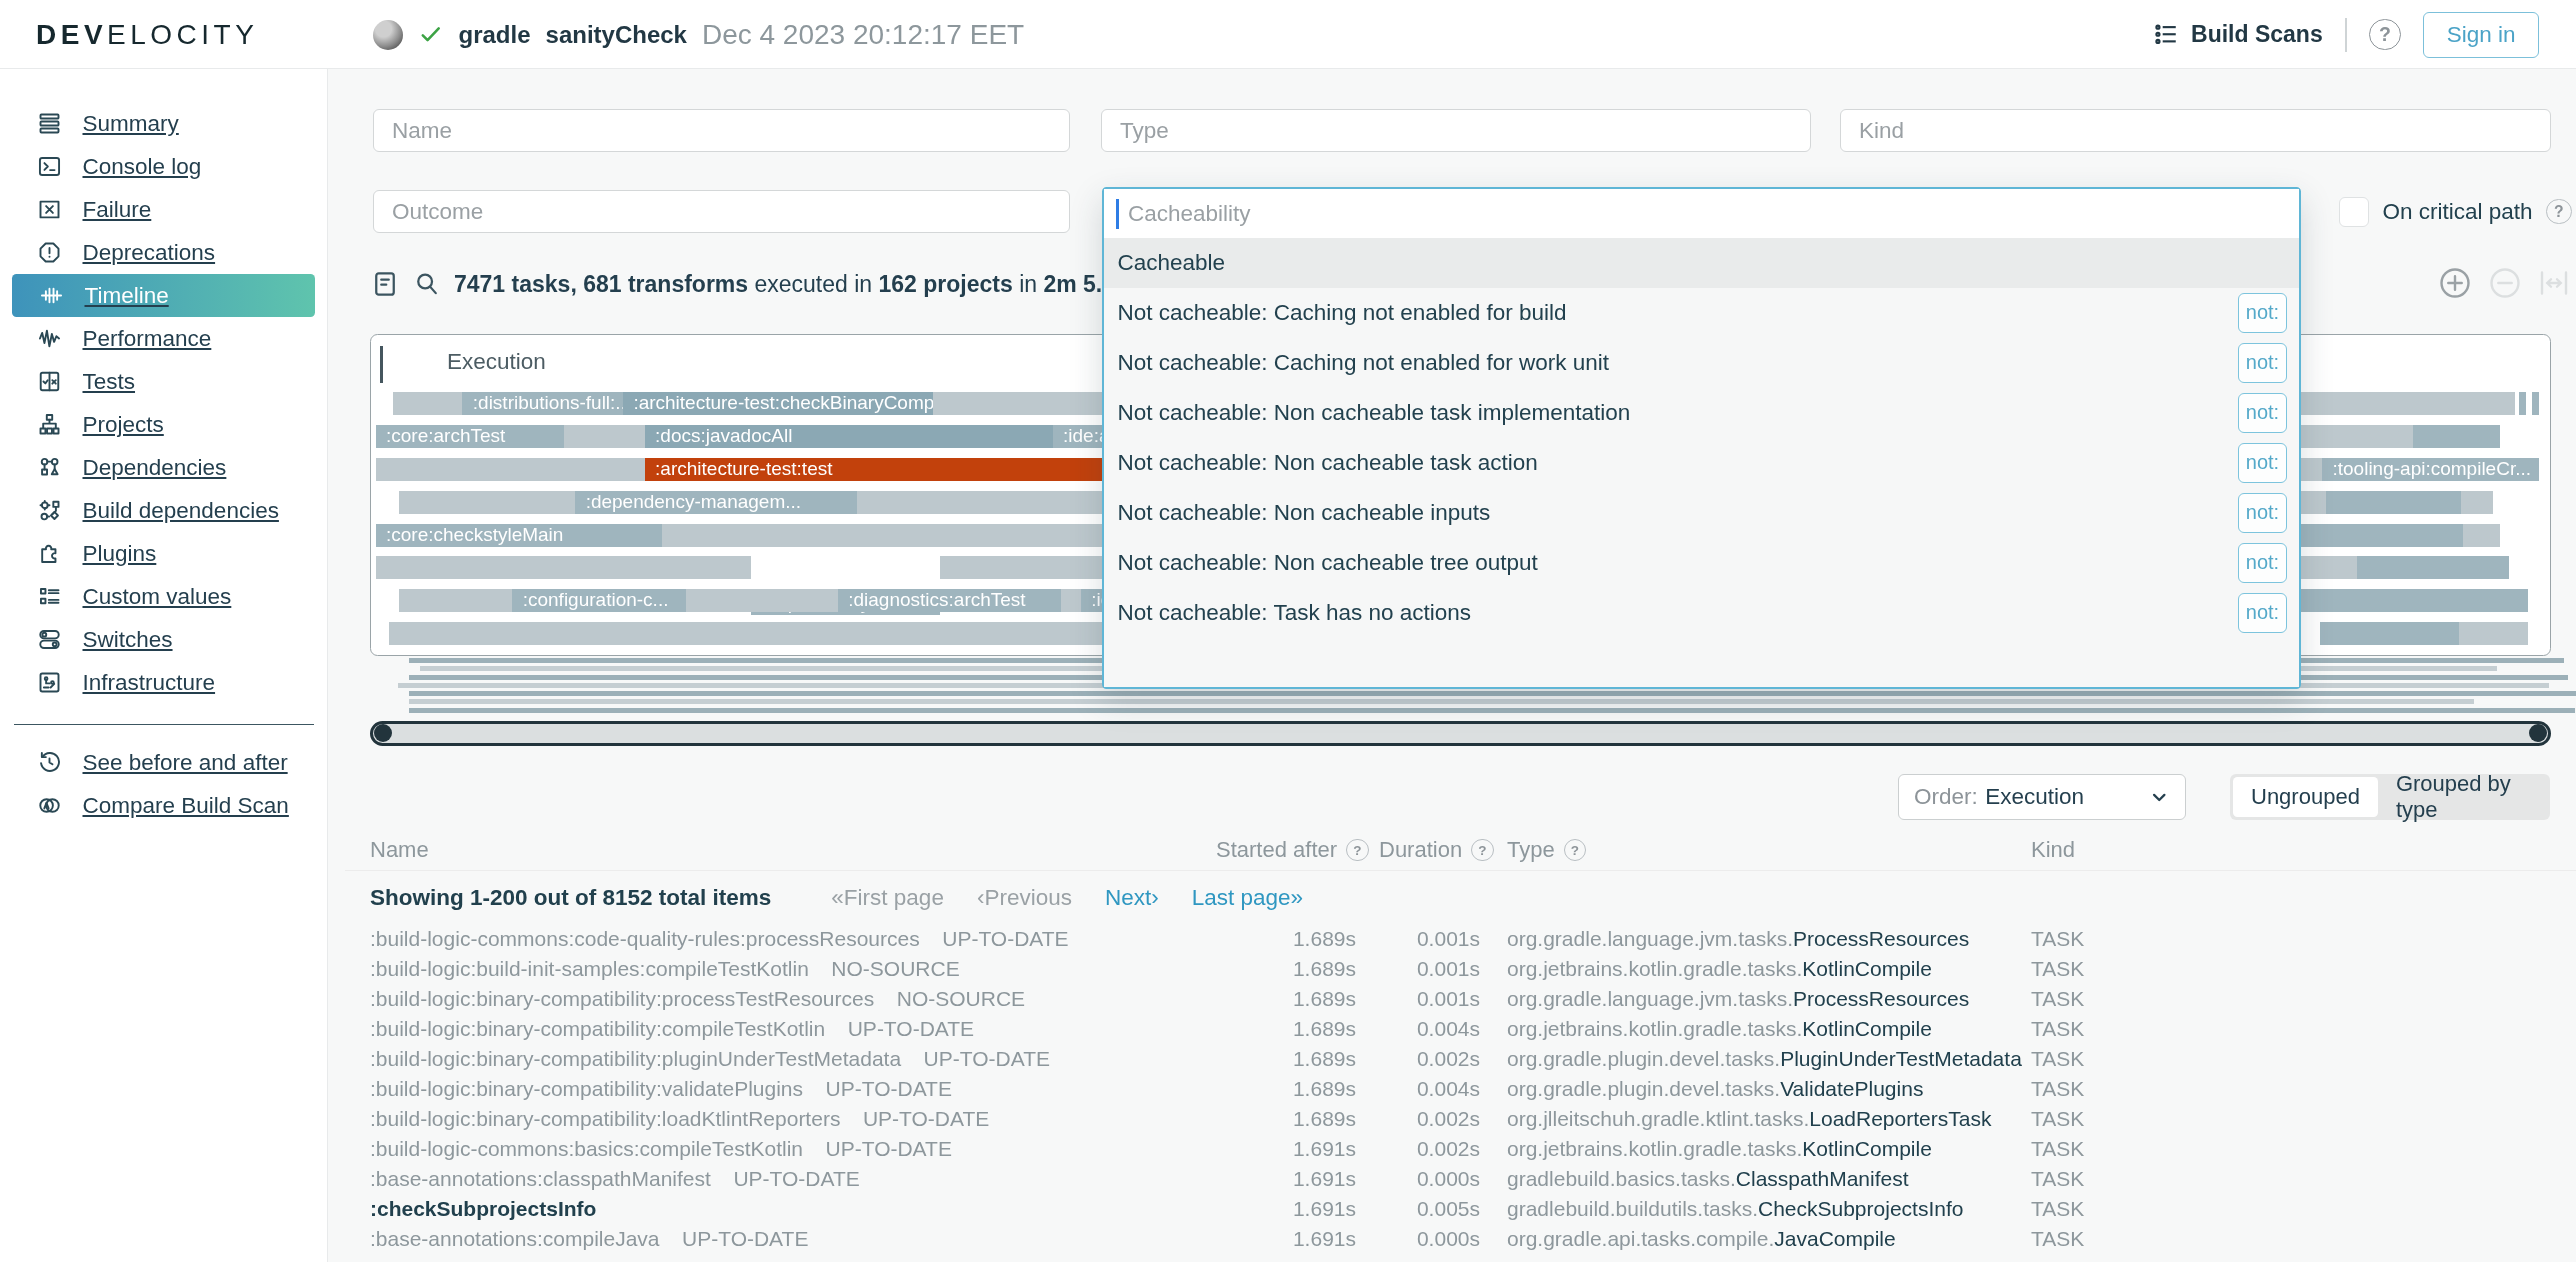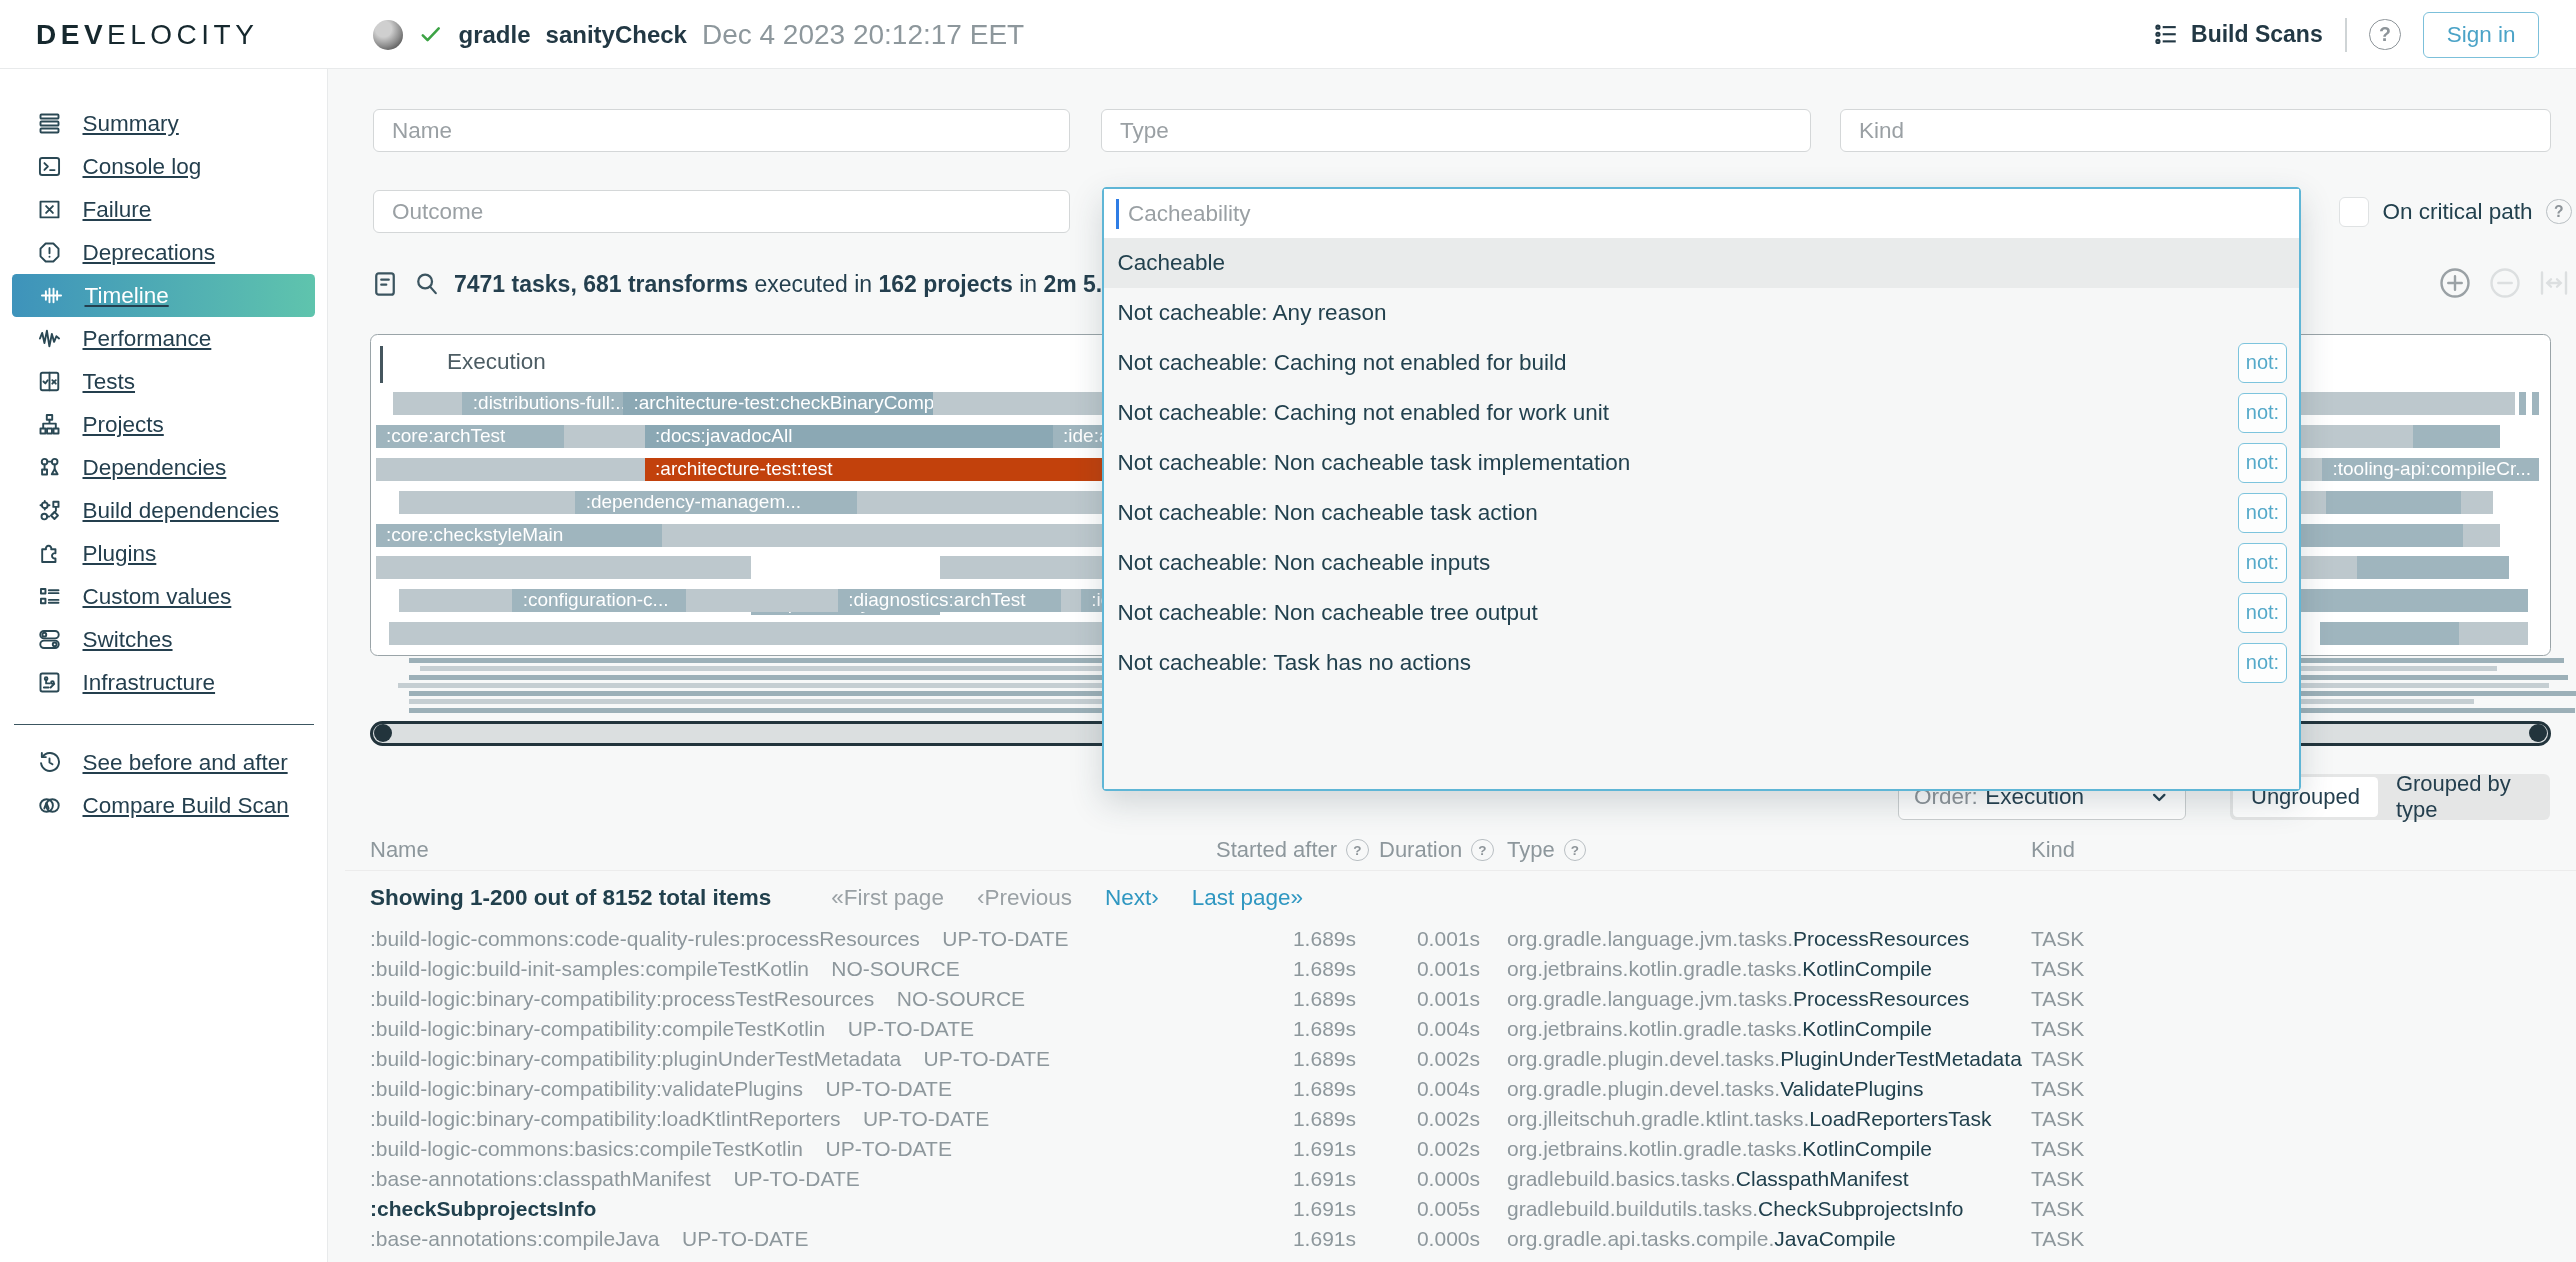--- a/index.html
+++ b/index.html
@@ -103,21 +103,21 @@
   .trow .cell{position:absolute;top:0;height:30px;display:flex;align-items:center;white-space:nowrap;}
   .c-name{left:370px;gap:22.5px;color:#8d979c;}
   .trow.emph .c-name{color:#21404d;font-weight:700;}
   .c-start{left:1230px;width:126px;justify-content:flex-end;color:#8d979c;}
   .c-dur{left:1387px;width:93px;justify-content:flex-end;color:#8d979c;}
   .c-type{left:1507px;color:#8d979c;}
   .c-type .cls{color:#21404d;}
   .c-kind{left:2031px;color:#8d979c;}
 
   
-  .dd{position:absolute;left:1102px;top:187px;width:1199px;height:604px;background:#1d4ed8;
+  .dd{position:absolute;left:1102px;top:187px;width:1199px;height:502px;background:#1d4ed8;
       border:2.2px solid #5fb6d6;border-radius:4.5px;box-shadow:0 12px 33px rgba(40,60,70,.18);z-index:50;}
   .dd-input{position:relative;height:49px;background:#fff;}
   .dd-caret{position:absolute;left:12px;top:9.7px;width:3px;height:30px;background:#2e7de5;}
   .dd-ph{position:absolute;left:24px;top:0;line-height:49px;font-size:22.5px;color:#9aa0a4;}
   .dd-list{position:absolute;left:0;right:0;top:49px;bottom:0;background:#f6f7f7;display:flex;flex-direction:column;}
   .dd-opt{position:relative;height:50px;flex:none;display:flex;align-items:center;
           padding-left:13.5px;font-size:22.5px;color:#22414e;}
   .dd-opt.hl{background:#e9ebeb;}
   .notbtn{position:absolute;right:12px;top:4.5px;width:49px;height:40px;border:1.5px solid #7cc4dd;border-radius:6px;
           background:#fdfefe;color:#54a9c9;font-size:20px;display:flex;align-items:center;justify-content:center;}
@@ -629,23 +629,20 @@
   <div class="dd">
     <div class="dd-input">
       <div class="dd-caret"></div>
       <span class="dd-ph">Cacheability</span>
     </div>
     <div class="dd-list" id="dd-list">
         <div class="dd-opt hl">
           <span>Cacheable</span>
         </div>
         <div class="dd-opt">
-          <span>Not cacheable: Any reason</span>
-        </div>
-        <div class="dd-opt">
           <span>Not cacheable: Caching not enabled for build</span>
           <span class="notbtn">not:</span>
         </div>
         <div class="dd-opt">
           <span>Not cacheable: Caching not enabled for work unit</span>
           <span class="notbtn">not:</span>
         </div>
         <div class="dd-opt">
           <span>Not cacheable: Non cacheable task implementation</span>
           <span class="notbtn">not:</span>

